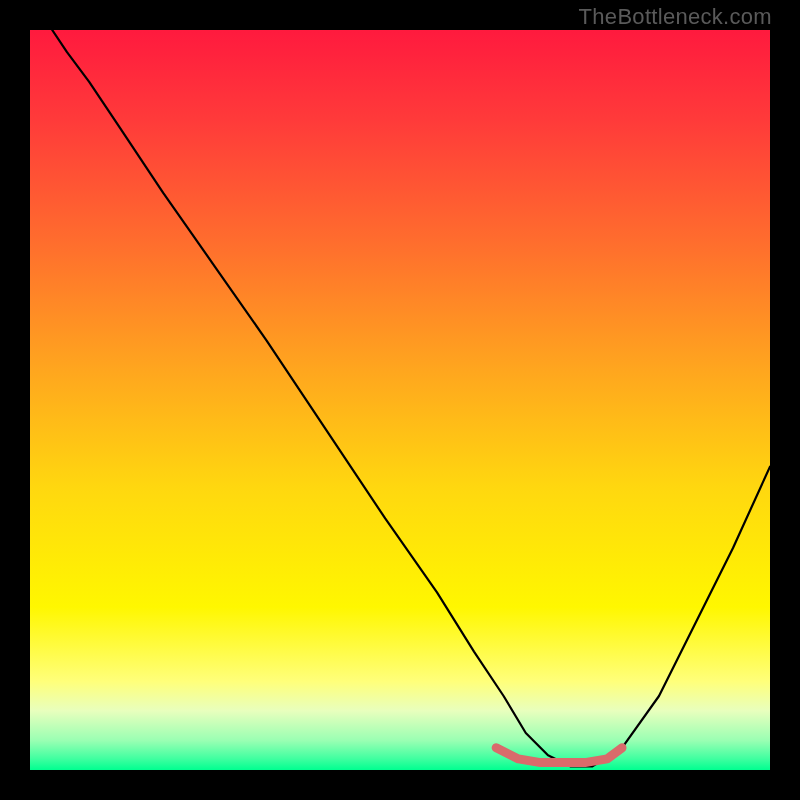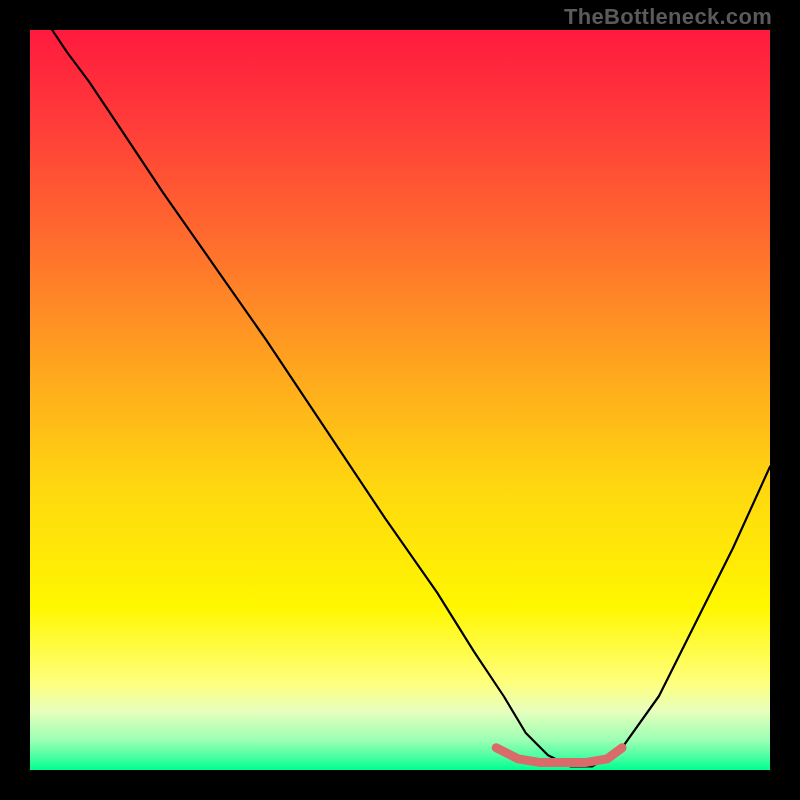--- a/index.html
+++ b/index.html
@@ -1,20 +1,20 @@
 <!DOCTYPE html>
 <html><head>
 <meta charset="utf-8">
 <style>
   * { margin: 0; padding: 0; box-sizing: border-box; }
   body { width: 800px; height: 800px; background: #000; position: relative; font-family: Arial, sans-serif; }
   .container { width: 800px; height: 800px; position: relative; }
   .plot-area { position: absolute; left: 30px; top: 30px; width: 740px; height: 740px; }
   .gradient-bg { position: absolute; left: 0; top: 0; width: 100%; height: 100%; }
-  .watermark { position: absolute; top: 4px; right: 28px; font-size: 22px; font-weight: 700; color: #5a5a5a; letter-spacing: 0.3px; }
+  .watermark { position: absolute; top: 4px; right: 28px; font-size: 22px; font-weight: 400; color: #5a5a5a; letter-spacing: 0.3px; }
   .curve-svg { position: absolute; left: 0; top: 0; width: 100%; height: 100%; pointer-events: none; }
 </style>
 </head>
 <body>
 
 <div class="container">
   <div class="plot-area">
     <svg class="gradient-bg" viewBox="0 0 740 740" preserveAspectRatio="none">
       <defs>
         <linearGradient id="bg-grad" x1="0" y1="0" x2="0" y2="1">

